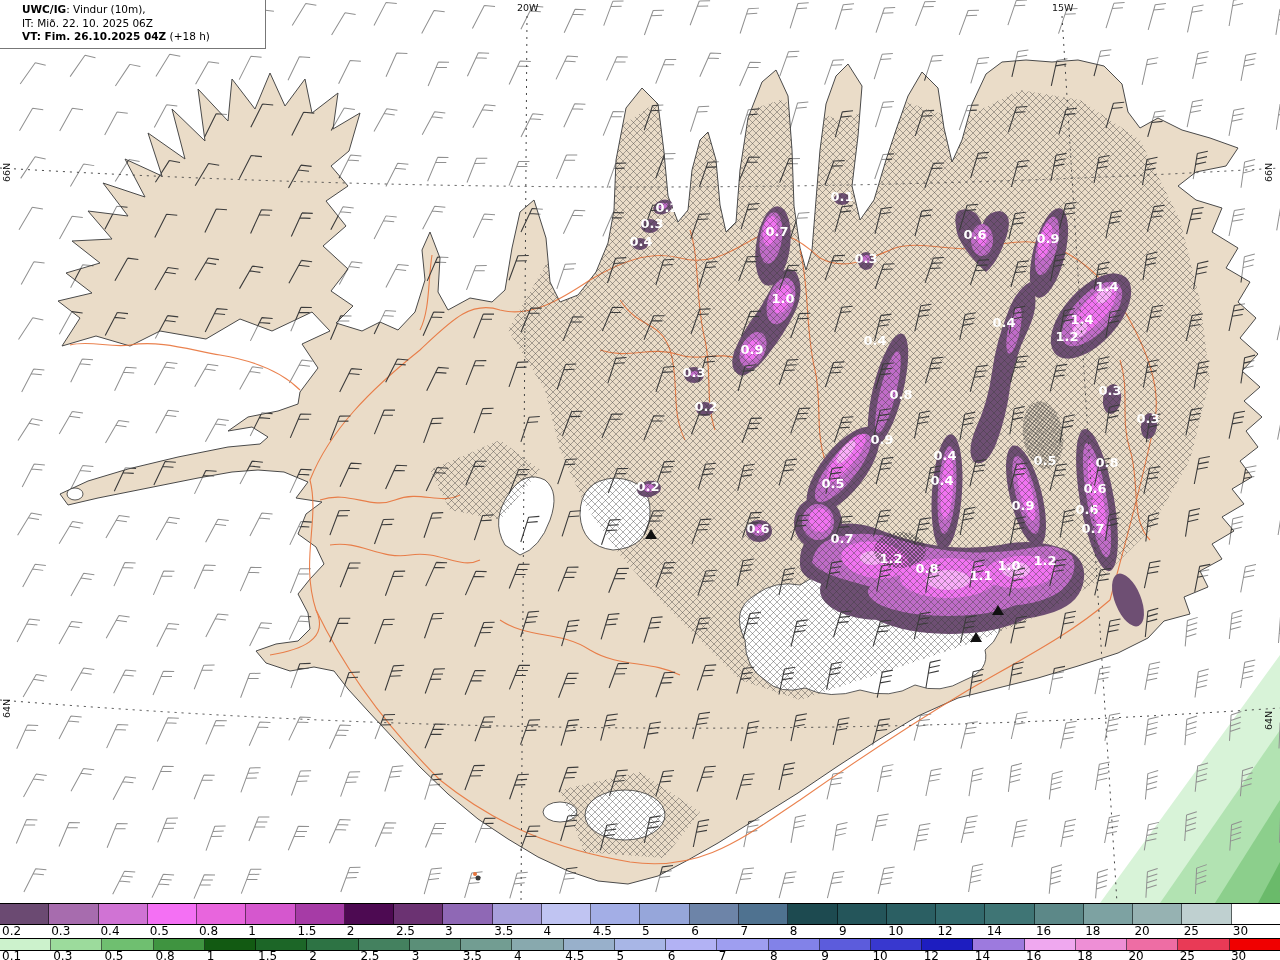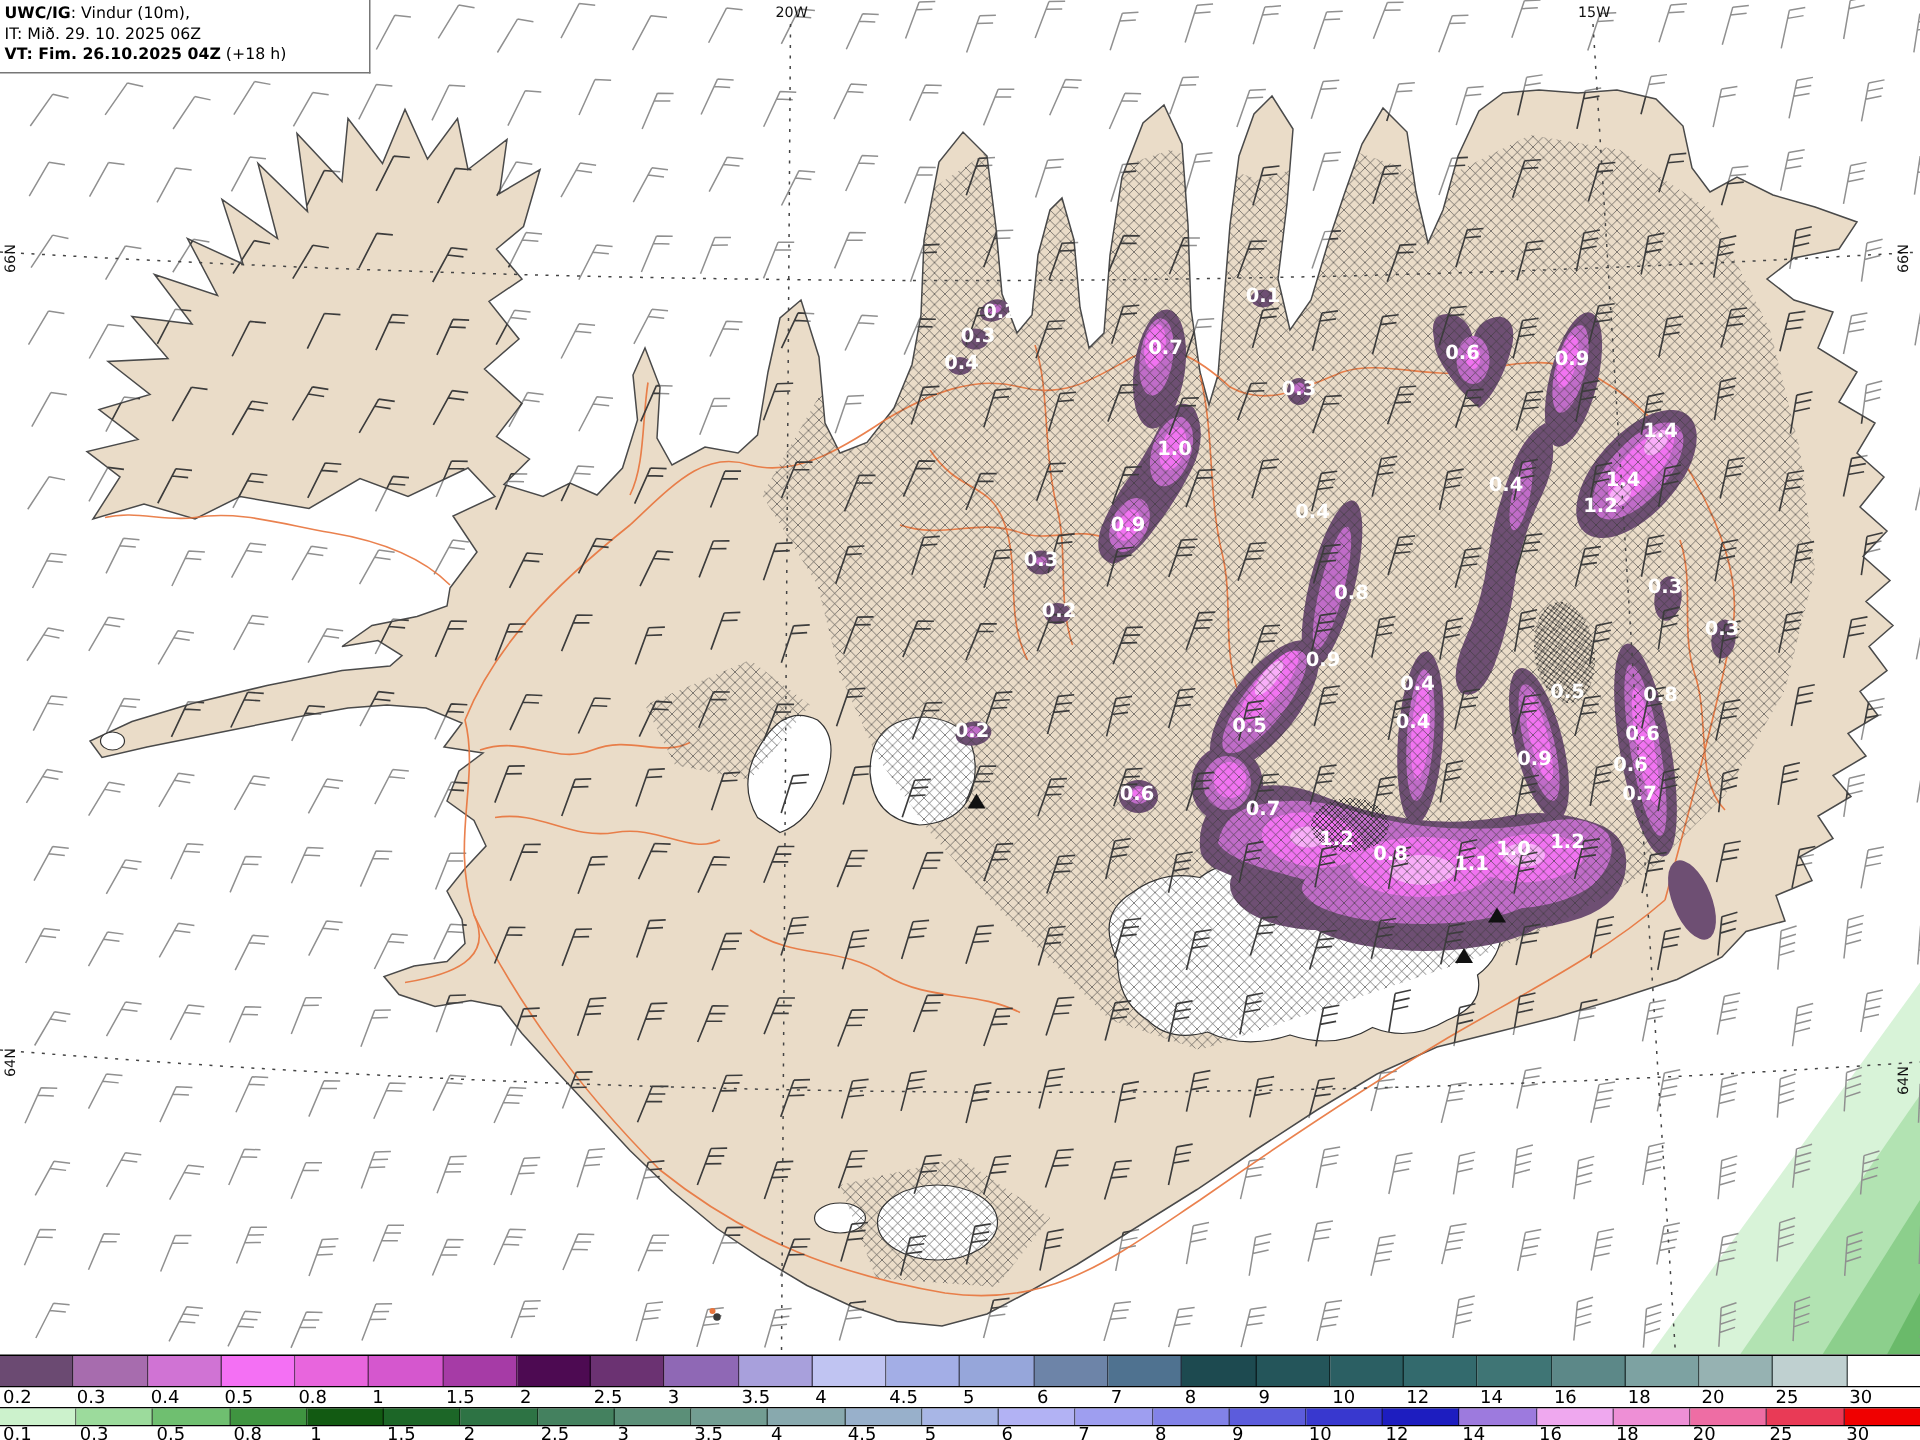--- a/index.html
+++ b/index.html
@@ -1,21 +1,21 @@
 <!DOCTYPE html>
 <html><head>
 <meta charset="utf-8">
 <style>
   html,body{margin:0;padding:0;background:#fff;}
   #stage{position:relative;width:1280px;height:960px;overflow:hidden;background:#fff;
          font-family:"DejaVu Sans","Liberation Sans",sans-serif;}
   #map{position:absolute;left:0;top:0;}
   #titlebox{position:absolute;left:0;top:0;width:238px;background:#fff;
             border-right:1px solid #777;border-bottom:1px solid #777;
-            padding:3px 5px 4px 3px;font-size:10.5px;line-height:1.3;color:#000;z-index:5;}
+            padding:3px 5px 4px 22px;font-size:10.5px;line-height:1.3;color:#000;z-index:5;}
   #titlebox b{font-weight:bold;}
   #scales{position:absolute;left:0;top:903px;width:1280px;height:57px;background:#fff;
           border-bottom:1px solid #222;}
   .bar{display:flex;width:1280px;box-sizing:border-box;border-top:1px solid #000;border-bottom:1px solid #000;}
   #bar1{height:22px;}
   #bar2{height:13px;}
   .bar .seg{flex:1 1 0;border-right:1px solid rgba(0,0,0,0.55);}
   .bar .seg:last-child{border-right:none;}
   .labrow{display:flex;width:1280px;background:#fff;color:#000;}
   #lab1{height:13px;font-size:12px;line-height:13px;}
@@ -1265,21 +1265,21 @@
     <path d="M645,539 l6,-10 l6,10 z"></path>
     <path d="M992,615 l6,-10 l6,10 z"></path>
     <path d="M970,642 l6,-10 l6,10 z"></path>
     <circle cx="478" cy="878" r="2.5" fill="#3a3a3a"></circle>
     <circle cx="475" cy="874" r="2" fill="#e8743c"></circle>
   </g>
 </svg>
 
 <div id="titlebox">
   <div><b>UWC/IG</b><span>: Vindur (10m),</span></div>
-  <div>IT: Mið. 29. 10. 2025 06Z</div>
+  <div>IT: Mið. 22. 10. 2025 06Z</div>
   <div><b>VT: Fim. 26.10.2025 04Z</b><span> (+18 h)</span></div>
 </div>
 
 <div id="scales">
   <div id="bar1" class="bar">
         <div class="seg" style="background: rgb(107, 74, 114);"></div>
         <div class="seg" style="background: rgb(167, 108, 174);"></div>
         <div class="seg" style="background: rgb(208, 115, 212);"></div>
         <div class="seg" style="background: rgb(244, 112, 244);"></div>
         <div class="seg" style="background: rgb(232, 101, 221);"></div>

